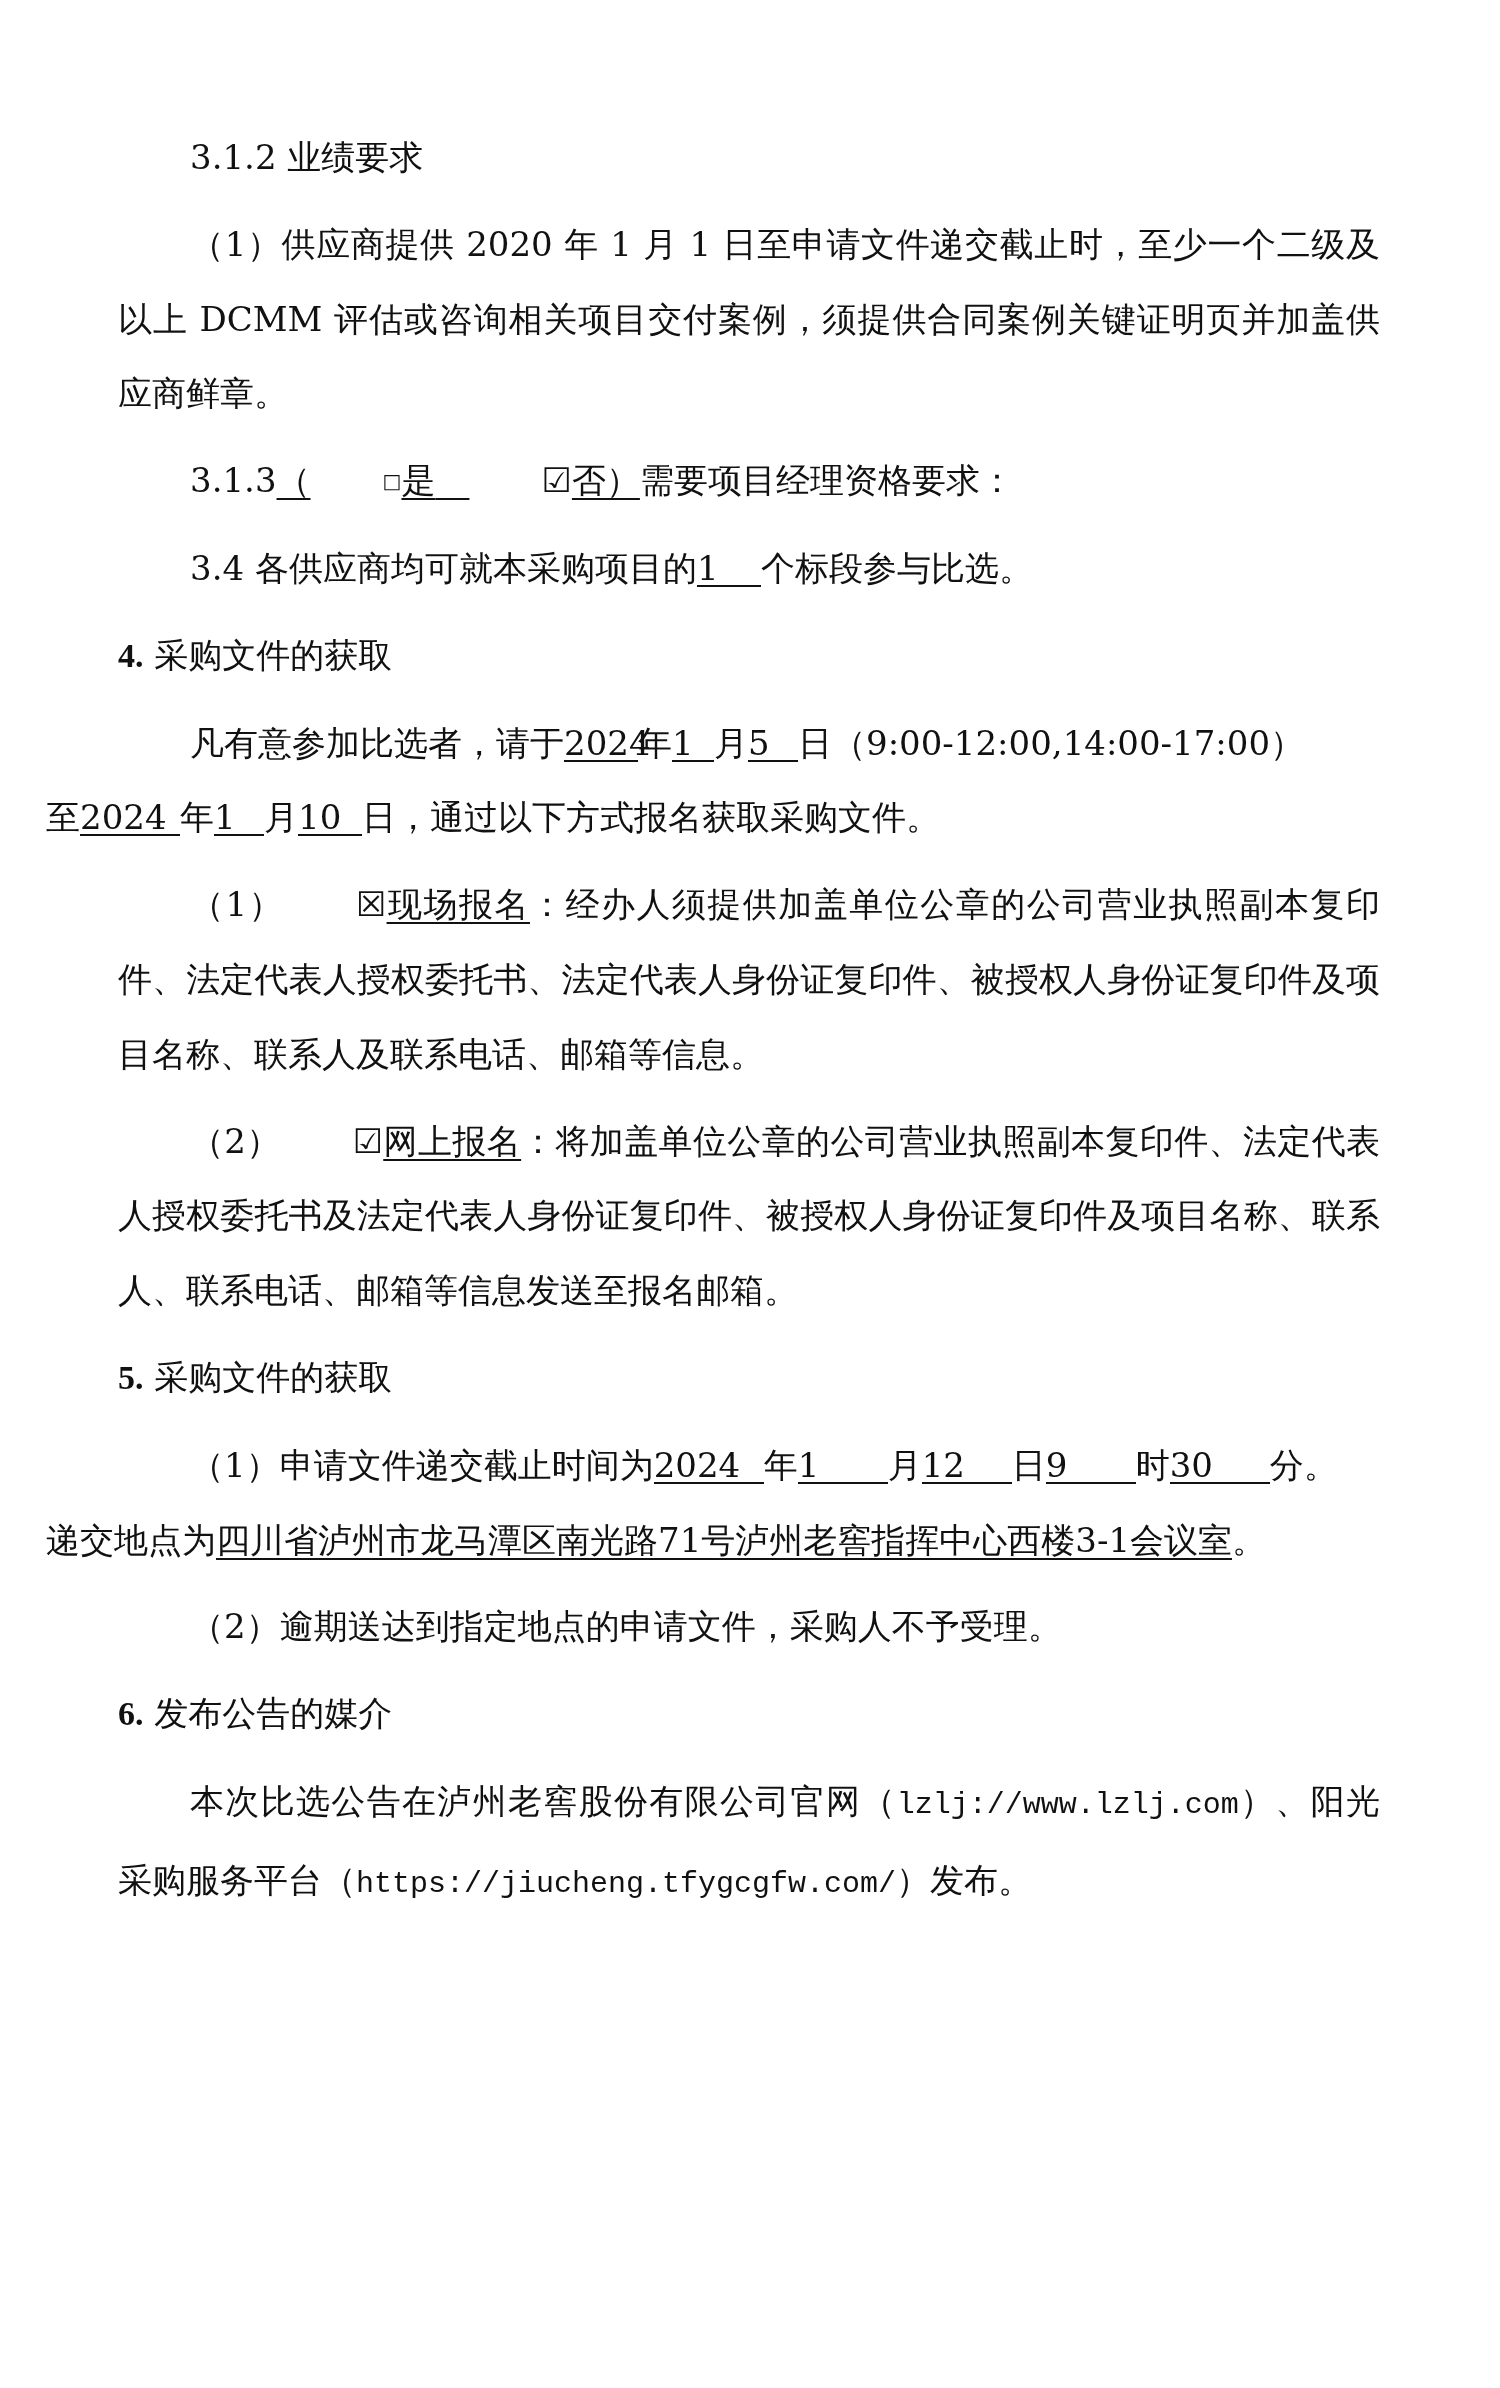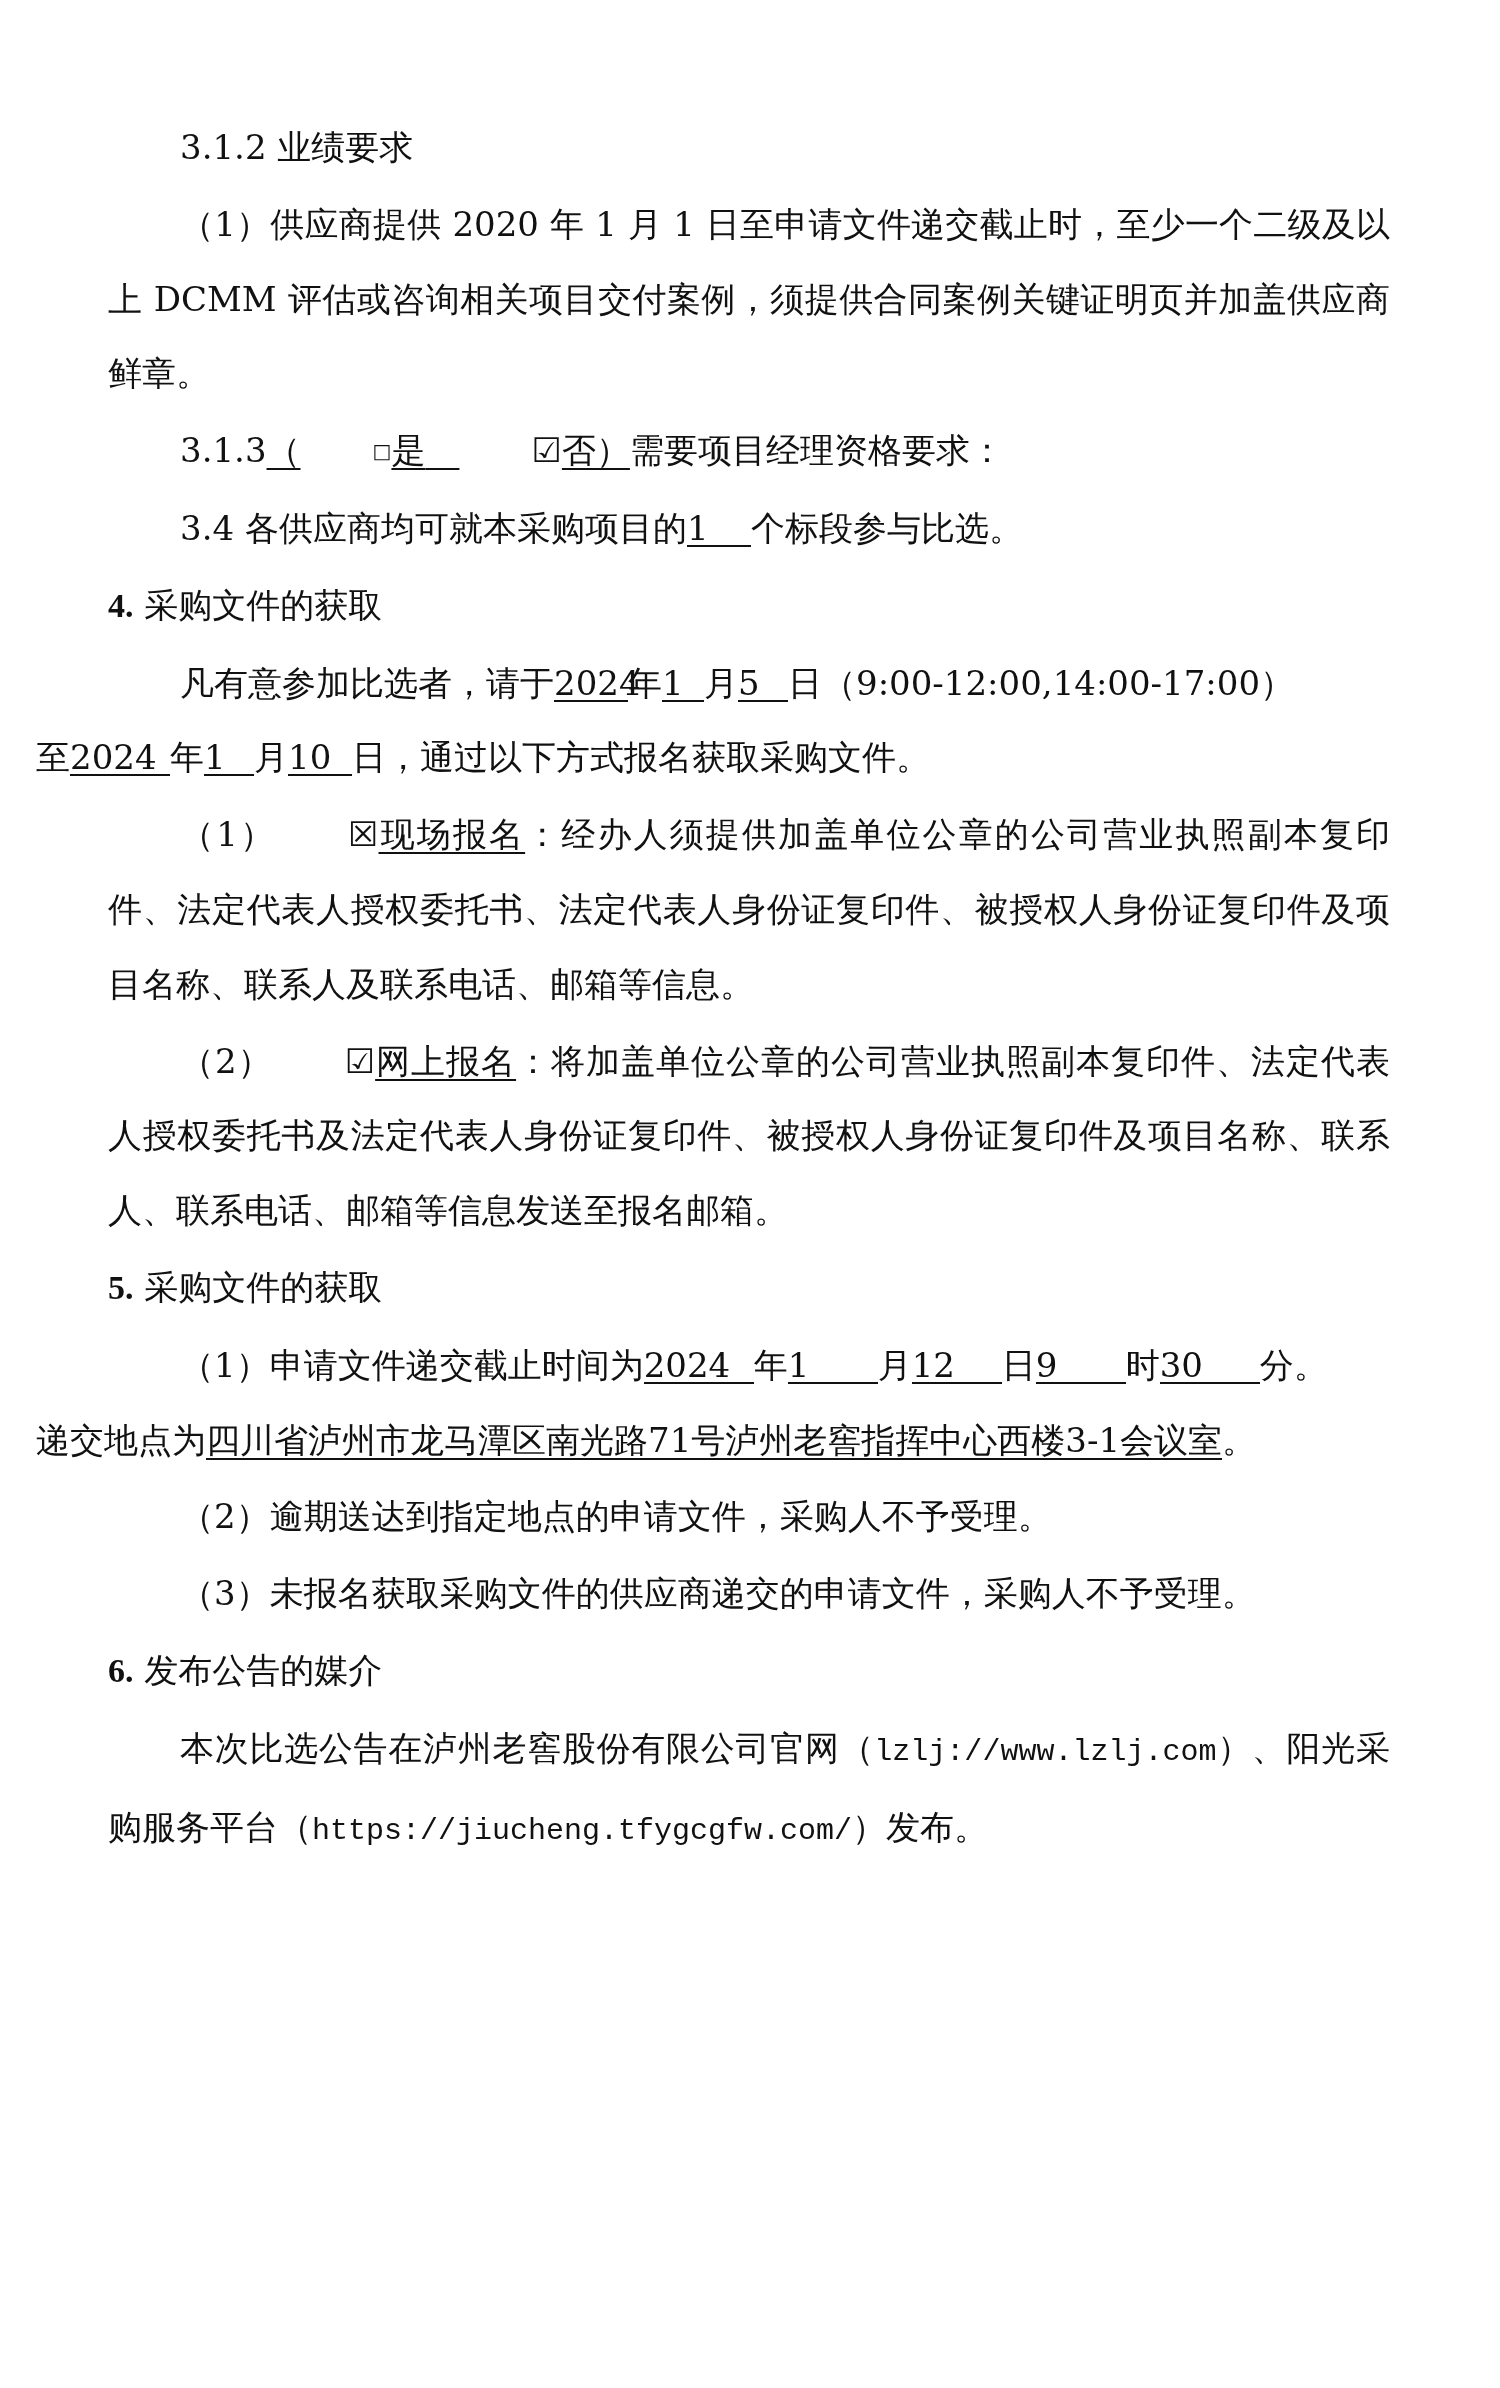--- a/index.html
+++ b/index.html
@@ -2,21 +2,21 @@
 <html><head>
 <meta charset="utf-8">
 <style>
   html, body { margin: 0; padding: 0; background: #ffffff; }
   body { width: 1500px; height: 2388px; position: relative; overflow: hidden; }
   .page {
     position: absolute; left: 106px; top: 108px; width: 1286px;
     font-family: "DejaVu Serif", "Liberation Serif", serif;
     font-size: 34px; line-height: 74.8px; color: #111111;
   }
-  .p { margin: 2px; text-align: justify; text-align-last: left; }
+  .p { margin: 12px; text-align: justify; text-align-last: left; }
   .ind { text-indent: 72px; }
   .h { font-weight: normal; }
   .h .num { font-weight: bold; font-family: "Liberation Serif", serif; }
   .u { text-decoration: underline; text-decoration-thickness: 2px; text-underline-offset: 6px; }
   .blank { display: inline-block; text-align: center; border-bottom: 2px solid #111; line-height: 34px; text-indent: 0; }
   .mono { font-family: "Liberation Mono", "DejaVu Sans Mono", monospace; font-size: 30px; }
   .box { display:inline-block; font-family: "DejaVu Sans", sans-serif; }
   .sbox { font-size: 20px; vertical-align: 4px; }
 </style>
 </head>
@@ -63,23 +63,20 @@
   </p>
 
   <p class="p ind">
     <span>（1）申请文件递交截止时间为</span><span class="blank" style="width:110px">2024</span><span>年</span><span class="blank" style="width:90px">1</span><span>月</span><span class="blank" style="width:90px">12</span><span>日</span><span class="blank" style="width:90px">9</span><span>时</span><span class="blank" style="width:100px">30</span><span>分。</span><br><span style="margin-left:-72px">递交地点为</span><span class="u">四川省泸州市龙马潭区南光路71号泸州老窖指挥中心西楼3-1会议室</span><span>。</span>
   </p>
 
   <p class="p ind">
     <span>（2）逾期送达到指定地点的申请文件，采购人不予受理。</span>
   </p>
 
-  <p class="p ind">
-    <span>（3）未报名获取采购文件的供应商递交的申请文件，采购人不予受理。</span>
-  </p>
 
   <p class="p h">
     <span class="num">6.</span>&nbsp;<span>发布公告的媒介</span>
   </p>
 
   <p class="p ind">
     <span>本次比选公告在泸州老窖股份有限公司官网（</span><span class="mono">lzlj://www.lzlj.com</span><span>）、阳光采购服务平台（</span><span class="mono">https://jiucheng.tfygcgfw.com/</span><span>）发布。</span>
   </p>
 
 

